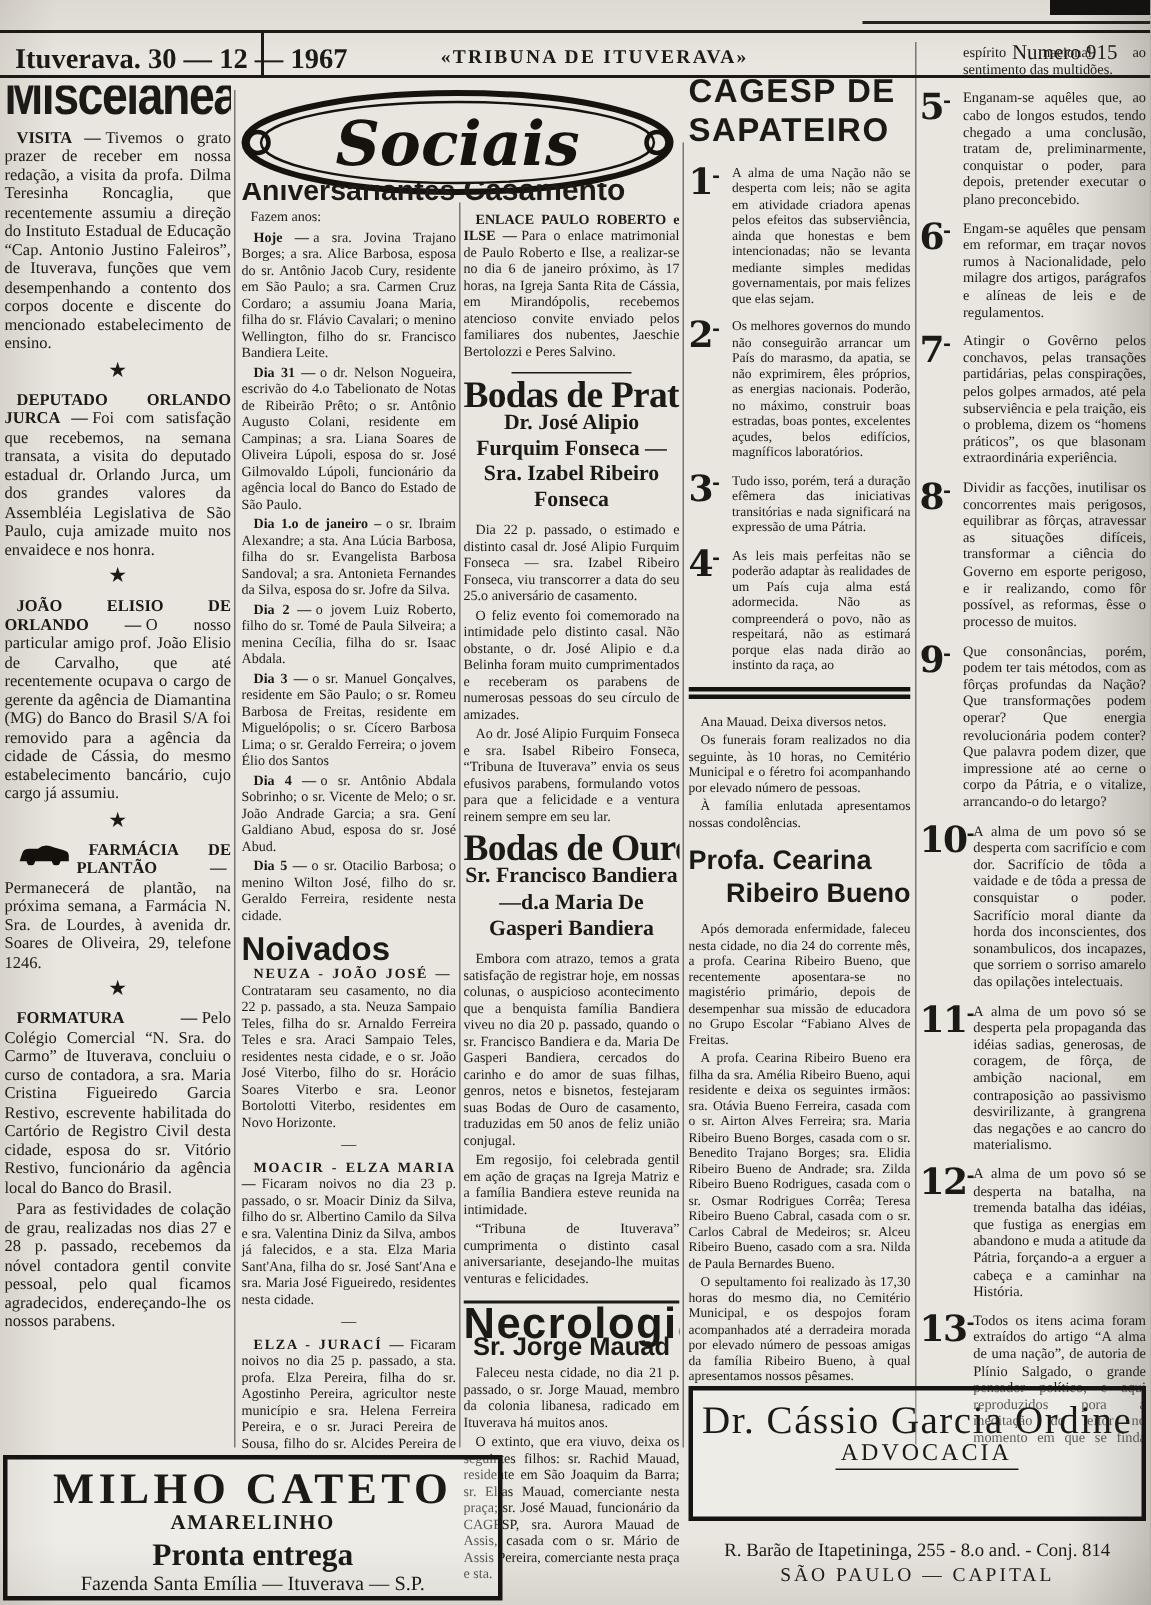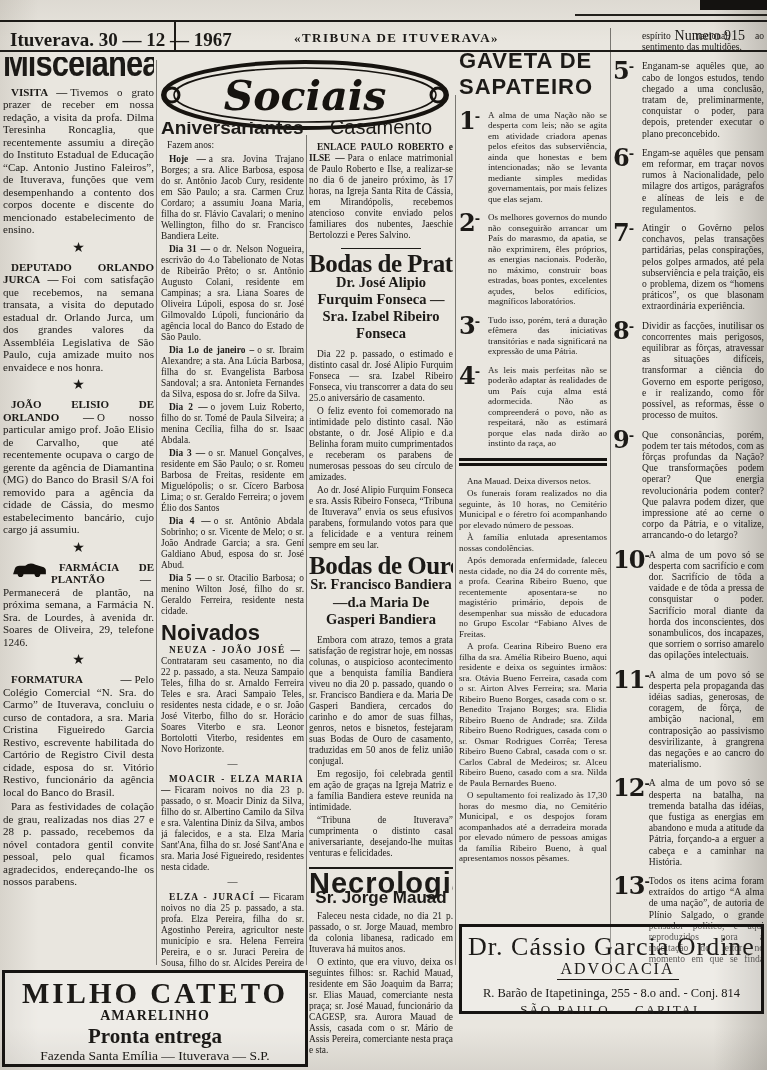--- a/index.html
+++ b/index.html
@@ -37,21 +37,21 @@
   .col5 { left:613px; top:30px;  width:151px; height:935px; font-size:9.6px; line-height:11.2px; }
   .bp { text-indent:8px; margin-bottom:2px; }
   .lead { font-weight:bold; margin-right:3px; }
   .spread { letter-spacing:1.2px; }
   
   .h-misc { font-family:"Liberation Sans",sans-serif; font-weight:bold; font-size:31px;
     letter-spacing:-1px; transform:scaleY(1.18); transform-origin:left top; margin-bottom:16px; }
   .h-anivers { font-family:"Liberation Sans",sans-serif; font-weight:bold; font-size:19px; margin:0 0 7px; text-align:left; }
   .intro-line { margin-bottom:3px; text-indent:6px; }
   .h-noivados { font-family:"Liberation Sans",sans-serif; font-weight:bold; font-size:22px; margin:10px 0 7px; text-align:left; }
-  .h-casamento { font-family:"Liberation Sans",sans-serif; font-weight:normal; font-size:20px; margin-bottom:9px; text-align:center; }
+  .h-casamento { font-family:"Liberation Sans",sans-serif; font-weight:bold; font-size:20px; margin-bottom:9px; text-align:left; }
   .h-bodas { font-weight:bold; font-size:25px; letter-spacing:-.5px; margin:9px 0 5px; text-align:left; white-space:nowrap; }
   .sub-bodas { font-weight:bold; font-size:14.5px; line-height:1.18; text-align:center; margin-bottom:7px; }
   .h-necro { font-family:"Liberation Sans",sans-serif; font-size:29px; font-weight:bold; letter-spacing:1px; margin:9px 0 3px; text-align:left; }
   .h-jorge { font-family:"Liberation Sans",sans-serif; font-weight:bold; font-size:17px; margin-bottom:8px; text-align:center; }
   .h-gaveta { font-family:"Liberation Sans",sans-serif; font-weight:bold; font-size:22px; letter-spacing:1px;
     line-height:1.2; margin-bottom:9px; text-align:left; }
   .h-cearina { font-family:"Liberation Sans",sans-serif; font-weight:bold; font-size:18px; line-height:1.2; margin:10px 0 8px; }
   .h-cearina .l2 { text-align:right; }
   
   .star { text-align:center; font-size:14px; line-height:1; margin:5px 0 6px; text-indent:0; }
@@ -64,29 +64,29 @@
   .gnum { flex:0 0 29px; font-family:"DejaVu Serif",serif; font-weight:bold; font-size:24px; line-height:.95; letter-spacing:-1px; }
   .gdash { font-size:13px; font-weight:bold; vertical-align:8px; }
   .gtext { flex:1; }
   .cont-indent { padding-left:29px; margin-bottom:8px; }
   
   .sociais { position:absolute; left:158px; top:58px; width:294px; height:74px; }
   
   .car { float:left; margin:1px 4px 0 0; }
   
   .ad { position:absolute; border:3px solid #161412; text-align:center; background:rgba(255,255,255,.25); }
-  .ad-milho { left:2px; top:970px; width:306px; height:97px; padding-top:5px; }
+  .ad-milho { left:2px; top:970px; width:333px; height:97px; padding-top:5px; }
   .milho-name { font-weight:bold; font-size:29px; letter-spacing:3px; line-height:1.05; }
   .milho-sub { font-weight:bold; font-size:14px; letter-spacing:1px; line-height:1.1; }
   .milho-prompt { font-weight:bold; font-size:21px; line-height:1.15; }
   .milho-farm { font-size:13.5px; line-height:1.2; }
   .ad-ordine { left:459px; top:924px; width:305px; height:90px; padding-top:6px; }
   .ordine-name { font-size:26px; line-height:1.05; letter-spacing:1px; }
   .ordine-tag { display:inline-block; font-weight:normal; font-size:16px; letter-spacing:2px; border-bottom:1px solid #1c1a17; padding:0 4px 1px; margin-bottom:6px;margin-left:12px; }
-  .ordine-addr { font-size:12.5px; line-height:1.25; }
+  .ordine-addr { font-size:12.5px; line-height:1.25;margin-top:40px; }
   .ordine-city { font-size:13px; letter-spacing:2px; }
 </style>
 </head>
 <body>
 
 <div class="page">
 
   <div class="artifact-bar"></div>
   <div class="artifact-line"></div>
 
@@ -152,36 +152,36 @@
   </section>
 
   <section class="col col3">
     <h2 class="h-casamento">Casamento</h2>
     <p class="bp"><b class="lead">ENLACE PAULO ROBERTO e ILSE —</b><span>Para o enlace matrimonial de Paulo Roberto e Ilse, a realizar-se no dia 6 de janeiro próximo, às 17 horas, na Igreja Santa Rita de Cássia, em Mirandópolis, recebemos atencioso convite enviado pelos familiares dos nubentes, Jaeschie Bertolozzi e Peres Salvino.</span></p>
     <div class="rule-short"></div>
     <h2 class="h-bodas">Bodas de Prata</h2>
     <div class="sub-bodas">Dr. José Alipio Furquim Fonseca — Sra. Izabel Ribeiro Fonseca</div>
     <p class="bp">Dia 22 p. passado, o estimado e distinto casal dr. José Alipio Furquim Fonseca — sra. Izabel Ribeiro Fonseca, viu transcorrer a data do seu 25.o aniversário de casamento.</p>
     <p class="bp">O feliz evento foi comemorado na intimidade pelo distinto casal. Não obstante, o dr. José Alipio e d.a Belinha foram muito cumprimentados e receberam os parabens de numerosas pessoas do seu círculo de amizades.</p>
-    <p class="bp">Ao dr. José Alipio Furquim Fonseca e sra. Assis Ribeiro Fonseca, “Tribuna de Ituverava” envia os seus efusivos parabens, formulando votos para que a felicidade e a ventura reinem sempre em seu lar.</p>
+    <p class="bp">Ao dr. José Alipio Furquim Fonseca e sra. Isabel Ribeiro Fonseca, “Tribuna de Ituverava” envia os seus efusivos parabens, formulando votos para que a felicidade e a ventura reinem sempre em seu lar.</p>
     <h2 class="h-bodas">Bodas de Ouro</h2>
     <div class="sub-bodas">Sr. Francisco Bandiera—d.a Maria De Gasperi Bandiera</div>
     <p class="bp">Embora com atrazo, temos a grata satisfação de registrar hoje, em nossas colunas, o auspicioso acontecimento que a benquista família Bandiera viveu no dia 20 p. passado, quando o sr. Francisco Bandiera e da. Maria De Gasperi Bandiera, cercados do carinho e do amor de suas filhas, genros, netos e bisnetos, festejaram suas Bodas de Ouro de casamento, traduzidas em 50 anos de feliz união conjugal.</p>
     <p class="bp">Em regosijo, foi celebrada gentil em ação de graças na Igreja Matriz e a família Bandiera esteve reunida na intimidade.</p>
     <p class="bp">“Tribuna de Ituverava” cumprimenta o distinto casal aniversariante, desejando-lhe muitas venturas e felicidades.</p>
     <div class="rule-full"></div>
     <h2 class="h-necro">Necrologia</h2>
     <h3 class="h-jorge">Sr. Jorge Mauad</h3>
     <p class="bp">Faleceu nesta cidade, no dia 21 p. passado, o sr. Jorge Mauad, membro da colonia libanesa, radicado em Ituverava há muitos anos.</p>
     <p class="bp">O extinto, que era viuvo, deixa os seguintes filhos: sr. Rachid Mauad, residente em São Joaquim da Barra; sr. Elias Mauad, comerciante nesta praça; sr. José Mauad, funcionário da CAGESP, sra. Aurora Mauad de Assis, casada com o sr. Mário de Assis Pereira, comerciante nesta praça e sta.</p>
   </section>
 
   <section class="col col4">
     <h2 class="h-gaveta">
-      <span style="display:block">GAVETA DE</span>
+      <span style="display:block">CAGESP DE</span>
       <span style="display:block">SAPATEIRO</span>
     </h2>
     <div class="gitem">
       <div class="gnum"><span>1</span><span class="gdash">-</span></div>
       <div class="gtext">A alma de uma Nação não se desperta com leis; não se agita em atividade criadora apenas pelos efeitos das subserviência, ainda que honestas e bem intencionadas; não se levanta mediante simples medidas governamentais, por mais felizes que elas sejam.</div>
     </div>
     <div class="gitem">
       <div class="gnum"><span>2</span><span class="gdash">-</span></div>
       <div class="gtext">Os melhores governos do mundo não conseguirão arrancar um País do marasmo, da apatia, se não exprimirem, êles próprios, as energias nacionais. Poderão, no máximo, construir boas estradas, boas pontes, excelentes açudes, belos edifícios, magníficos laboratórios.</div>
     </div>
@@ -190,20 +190,24 @@
       <div class="gtext">Tudo isso, porém, terá a duração efêmera das iniciativas transitórias e nada significará na expressão de uma Pátria.</div>
     </div>
     <div class="gitem">
       <div class="gnum"><span>4</span><span class="gdash">-</span></div>
       <div class="gtext">As leis mais perfeitas não se poderão adaptar às realidades de um País cuja alma está adormecida. Não as compreenderá o povo, não as respeitará, não as estimará porque elas nada dirão ao instinto da raça, ao</div>
     </div>
     <div class="rule-double"></div>
     <p class="bp">Ana Mauad. Deixa diversos netos.</p>
     <p class="bp">Os funerais foram realizados no dia seguinte, às 10 horas, no Cemitério Municipal e o féretro foi acompanhando por elevado número de pessoas.</p>
     <p class="bp">À família enlutada apresentamos nossas condolências.</p>
+    <h2 class="h-cearina">
+      <div>Profa. Cearina</div>
+      <div class="l2">Ribeiro Bueno</div>
+    </h2>
     <p class="bp">Após demorada enfermidade, faleceu nesta cidade, no dia 24 do corrente mês, a profa. Cearina Ribeiro Bueno, que recentemente aposentara-se no magistério primário, depois de desempenhar sua missão de educadora no Grupo Escolar “Fabiano Alves de Freitas.</p>
     <p class="bp">A profa. Cearina Ribeiro Bueno era filha da sra. Amélia Ribeiro Bueno, aqui residente e deixa os seguintes irmãos: sra. Otávia Bueno Ferreira, casada com o sr. Airton Alves Ferreira; sra. Maria Ribeiro Bueno Borges, casada com o sr. Benedito Trajano Borges; sra. Elidia Ribeiro Bueno de Andrade; sra. Zilda Ribeiro Bueno Rodrigues, casada com o sr. Osmar Rodrigues Corrêa; Teresa Ribeiro Bueno Cabral, casada com o sr. Carlos Cabral de Medeiros; sr. Alceu Ribeiro Bueno, casado com a sra. Nilda de Paula Bernardes Bueno.</p>
     <p class="bp">O sepultamento foi realizado às 17,30 horas do mesmo dia, no Cemitério Municipal, e os despojos foram acompanhados até a derradeira morada por elevado número de pessoas amigas da família Ribeiro Bueno, à qual apresentamos nossos pêsames.</p>
   </section>
 
   <section class="col col5">
     <p class="cont-indent">espírito nacional, ao sentimento das multidões.</p>
     <div class="gitem">
       <div class="gnum"><span>5</span><span class="gdash">-</span></div>
       <div class="gtext">Enganam-se aquêles que, ao cabo de longos estudos, tendo chegado a uma conclusão, tratam de, preliminarmente, conquistar o poder, para depois, pretender executar o plano preconcebido.</div>

